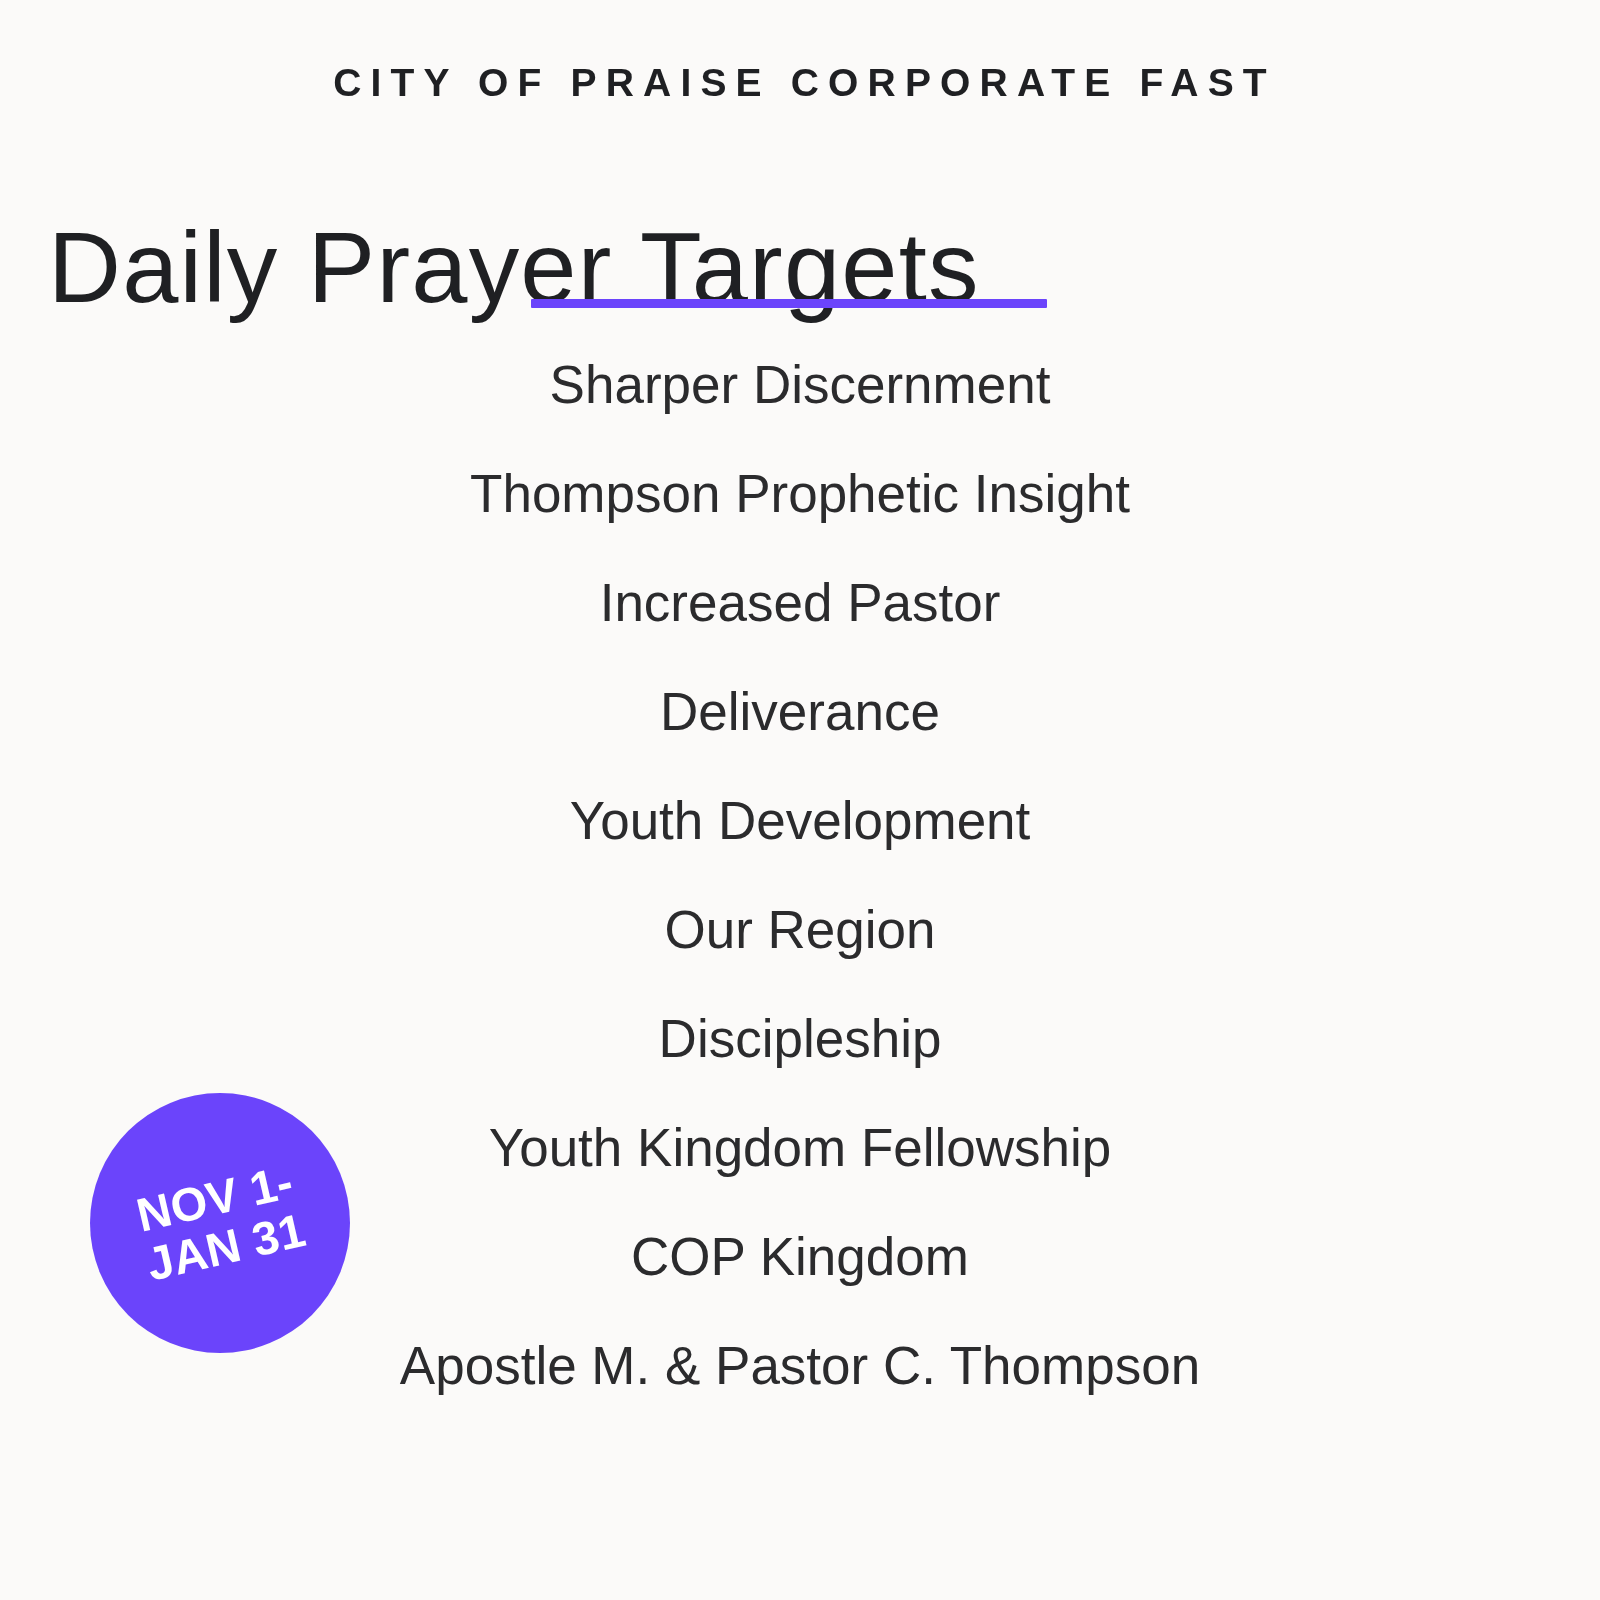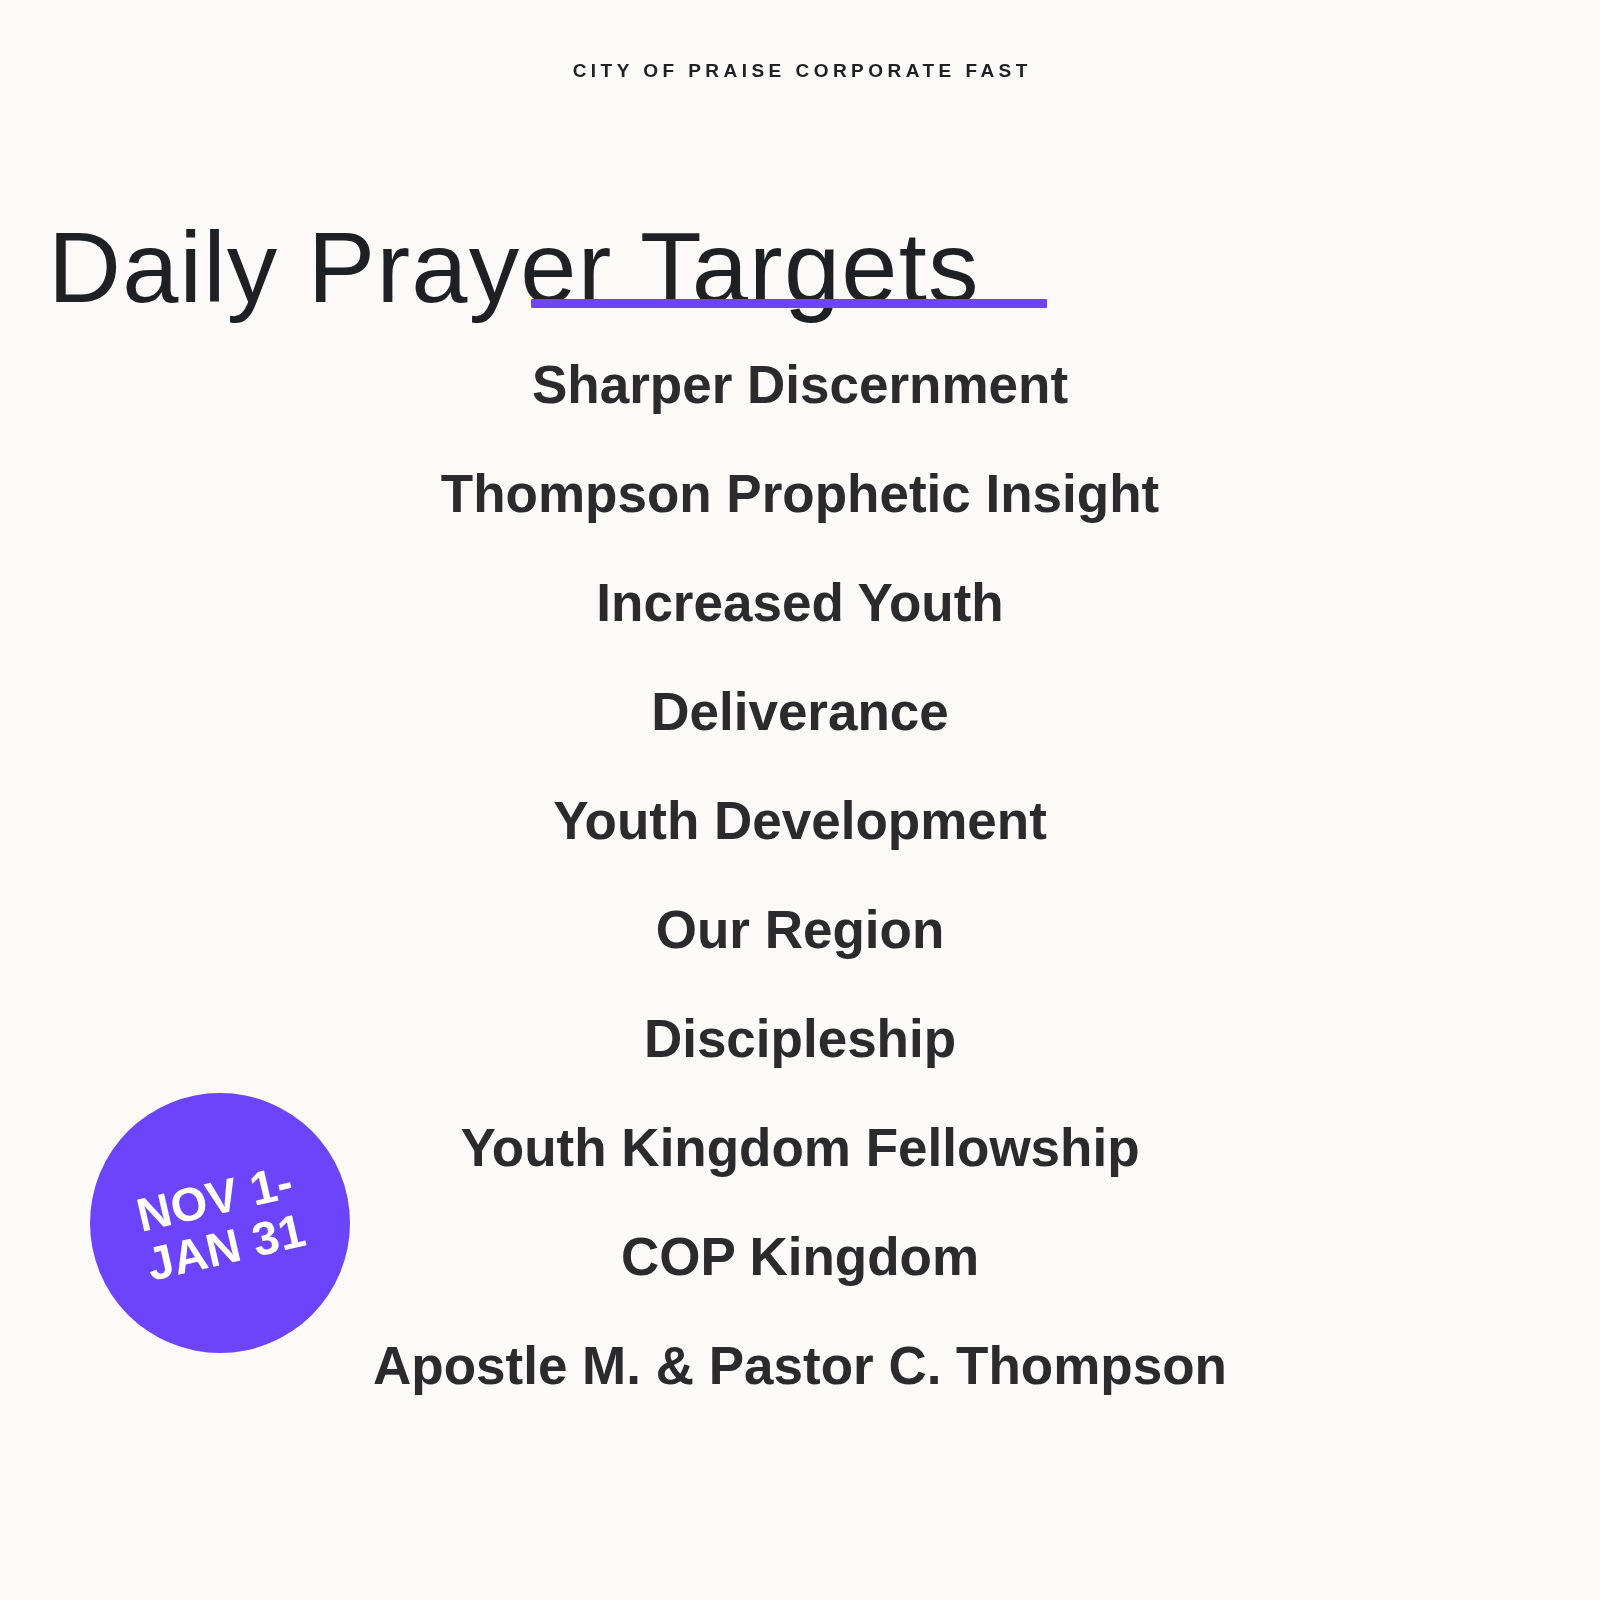--- a/index.html
+++ b/index.html
@@ -22,21 +22,21 @@
     box-sizing: border-box;
   }
 
   
   .eyebrow {
     position: absolute;
     top: 60px;
     left: 0;
     width: 1600px;
     text-align: center;
-    font-size: 19px;
+    font-size: 39px;
     font-weight: 700;
     letter-spacing: 0.235em;
     text-indent: 0.235em;
     color: #1f2023;
     line-height: 1.2;
     white-space: nowrap;
   }
 
   .title {
     position: absolute;
@@ -71,21 +71,21 @@
     width: 1600px;
     margin: 0;
     padding: 0;
     list-style: none;
   }
   .target-item {
     height: 109px;
     line-height: 109px;
     text-align: center;
     font-size: 53px;
-    font-weight: 700;
+    font-weight: 400;
     color: #2b2b2d;
     white-space: nowrap;
   }
 
   
   .date-badge {
     position: absolute;
     left: 90px;
     top: 1093px;
     width: 260px;
@@ -115,21 +115,21 @@
 
   <div class="eyebrow">CITY OF PRAISE CORPORATE FAST</div>
 
   <h1 class="title">Daily Prayer Targets</h1>
 
   <div class="rule"></div>
 
   <ul class="targets">
     <li class="target-item">Sharper Discernment</li>
     <li class="target-item">Thompson Prophetic Insight</li>
-    <li class="target-item">Increased Youth</li>
+    <li class="target-item">Increased Pastor</li>
     <li class="target-item">Deliverance</li>
     <li class="target-item">Youth Development</li>
     <li class="target-item">Our Region</li>
     <li class="target-item">Discipleship</li>
     <li class="target-item">Youth Kingdom Fellowship</li>
     <li class="target-item">COP Kingdom</li>
     <li class="target-item">Apostle M. &amp; Pastor C. Thompson</li>
   </ul>
 
   <div class="date-badge">

